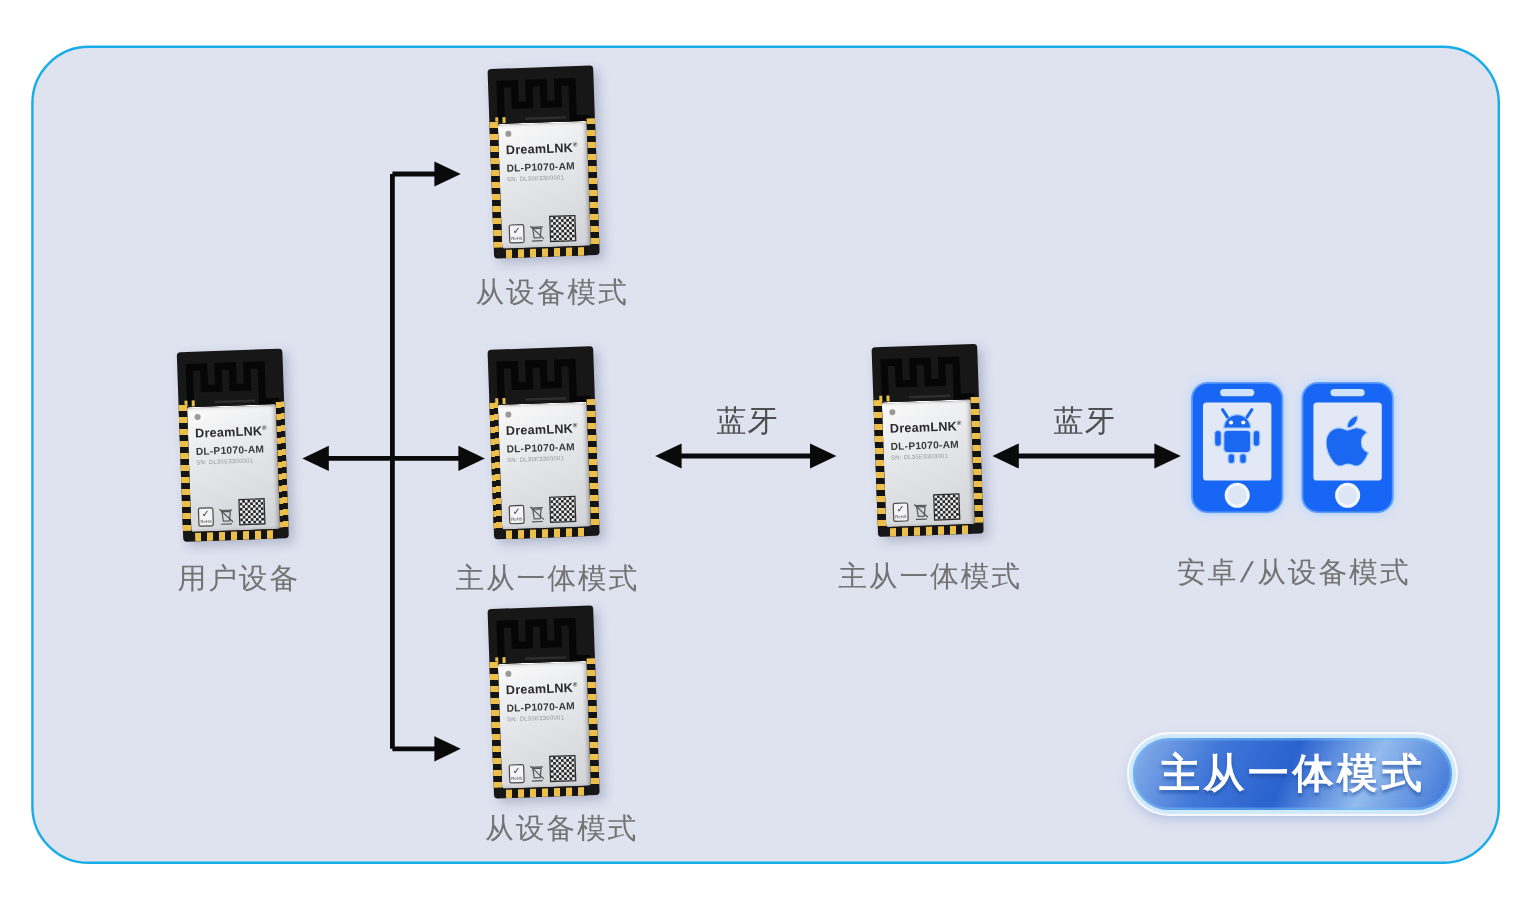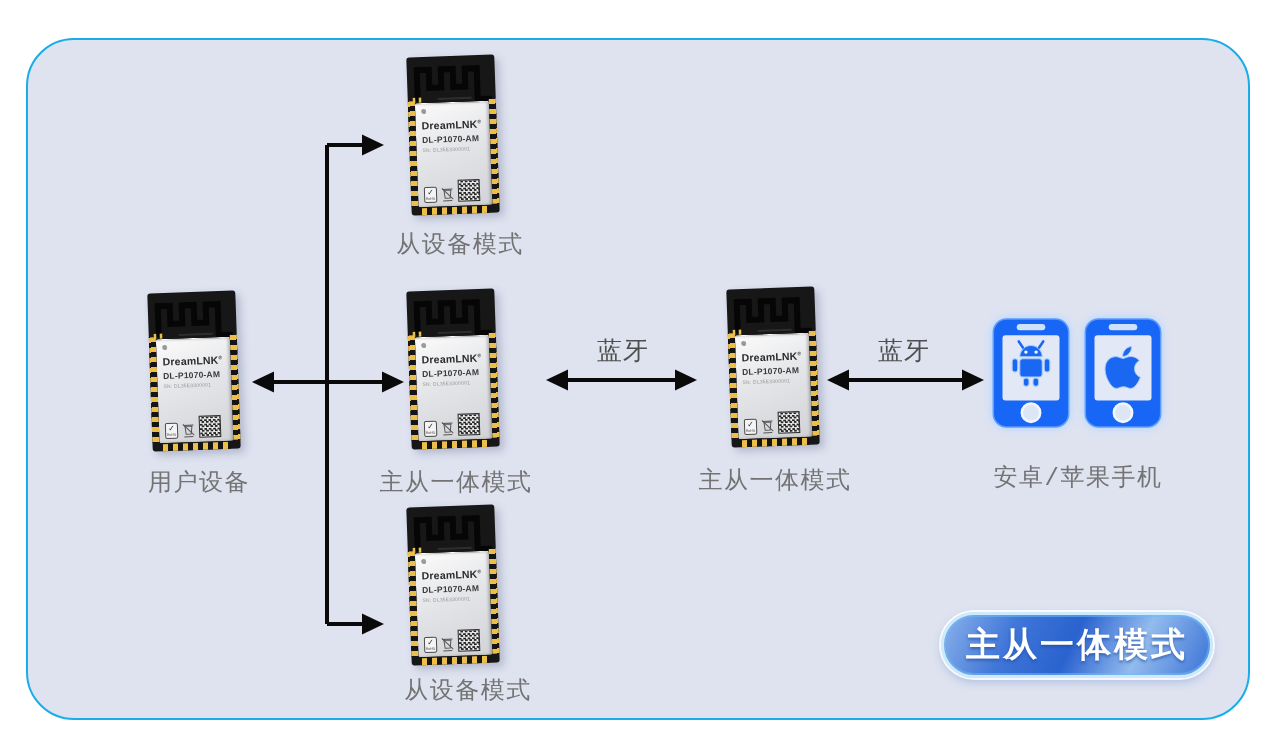--- a/index.html
+++ b/index.html
@@ -295,20 +295,20 @@
       <path fill="#1a68f2" stroke="#a8ccff" stroke-width="10" d="M318.7 268.7c-.2-36.7 16.4-64.4 50-84.8-18.8-26.9-47.2-41.7-84.7-44.6-35.5-2.7-74.3 20.7-88.5 20.7-15 0-49.4-19.7-76.4-19.7C63.3 141.2 4 184.8 4 273.5q0 39.3 14.4 81.2c12.8 36.7 59 126.7 107.2 125.2 25.2-.6 43-17.9 75.8-17.9 31.8 0 48.3 17.9 76.4 17.9 48.6-.7 90.4-82.5 102.6-119.3-65.2-30.7-61.7-90-61.7-91.9zm-56.6-164.2c27.3-32.4 24.8-61.9 24-72.5-24.1 1.4-52 16.4-67.9 34.9-17.5 19.8-27.8 44.3-25.6 71.9 26.1 2 49.9-11.4 69.5-34.3z"></path>
     </g>
   </svg>
 </div>
 
 <div class="node-label" style="left:99px;top:466px;width:200px;">用户设备</div>
 <div class="node-label" style="left:360px;top:228px;width:200px;">从设备模式</div>
 <div class="node-label" style="left:356px;top:466px;width:200px;">主从一体模式</div>
 <div class="node-label" style="left:368px;top:674px;width:200px;">从设备模式</div>
 <div class="node-label" style="left:655px;top:464px;width:240px;">主从一体模式</div>
-<div class="node-label" style="left:958px;top:461px;width:240px;">安卓/苹果手机</div>
+<div class="node-label" style="left:958px;top:461px;width:240px;">安卓/从设备模式</div>
 
 <div class="bt-label" style="left:563px;top:334px;">蓝牙</div>
 <div class="bt-label" style="left:844px;top:334px;">蓝牙</div>
 
 <div class="badge">
   <span>主从一体模式</span>
 </div>
 
 </body></html>

